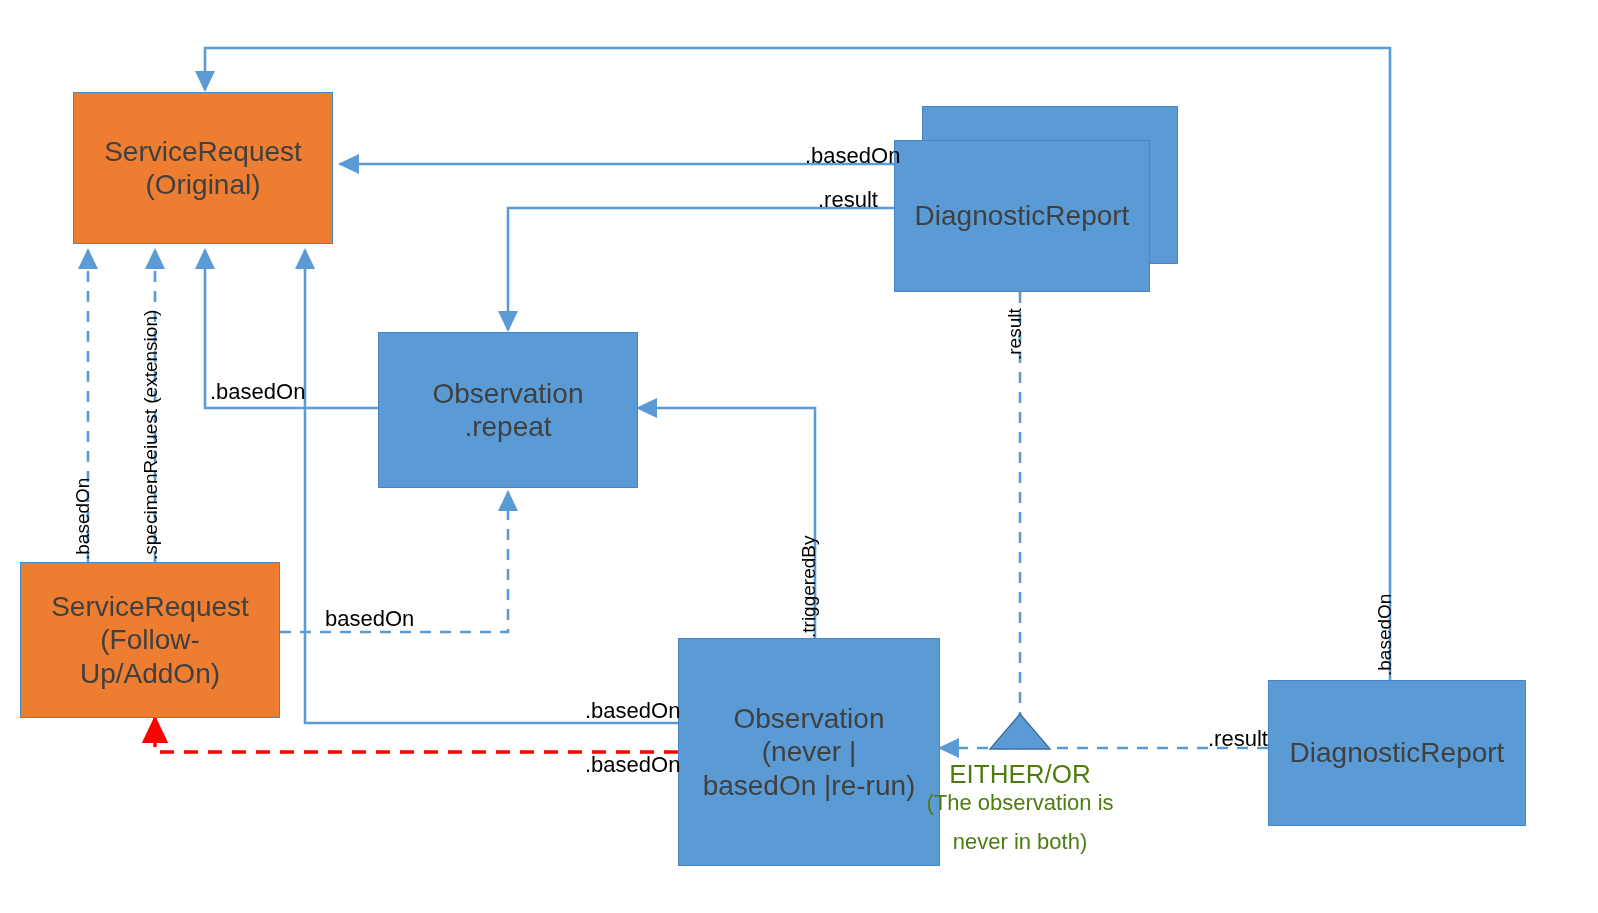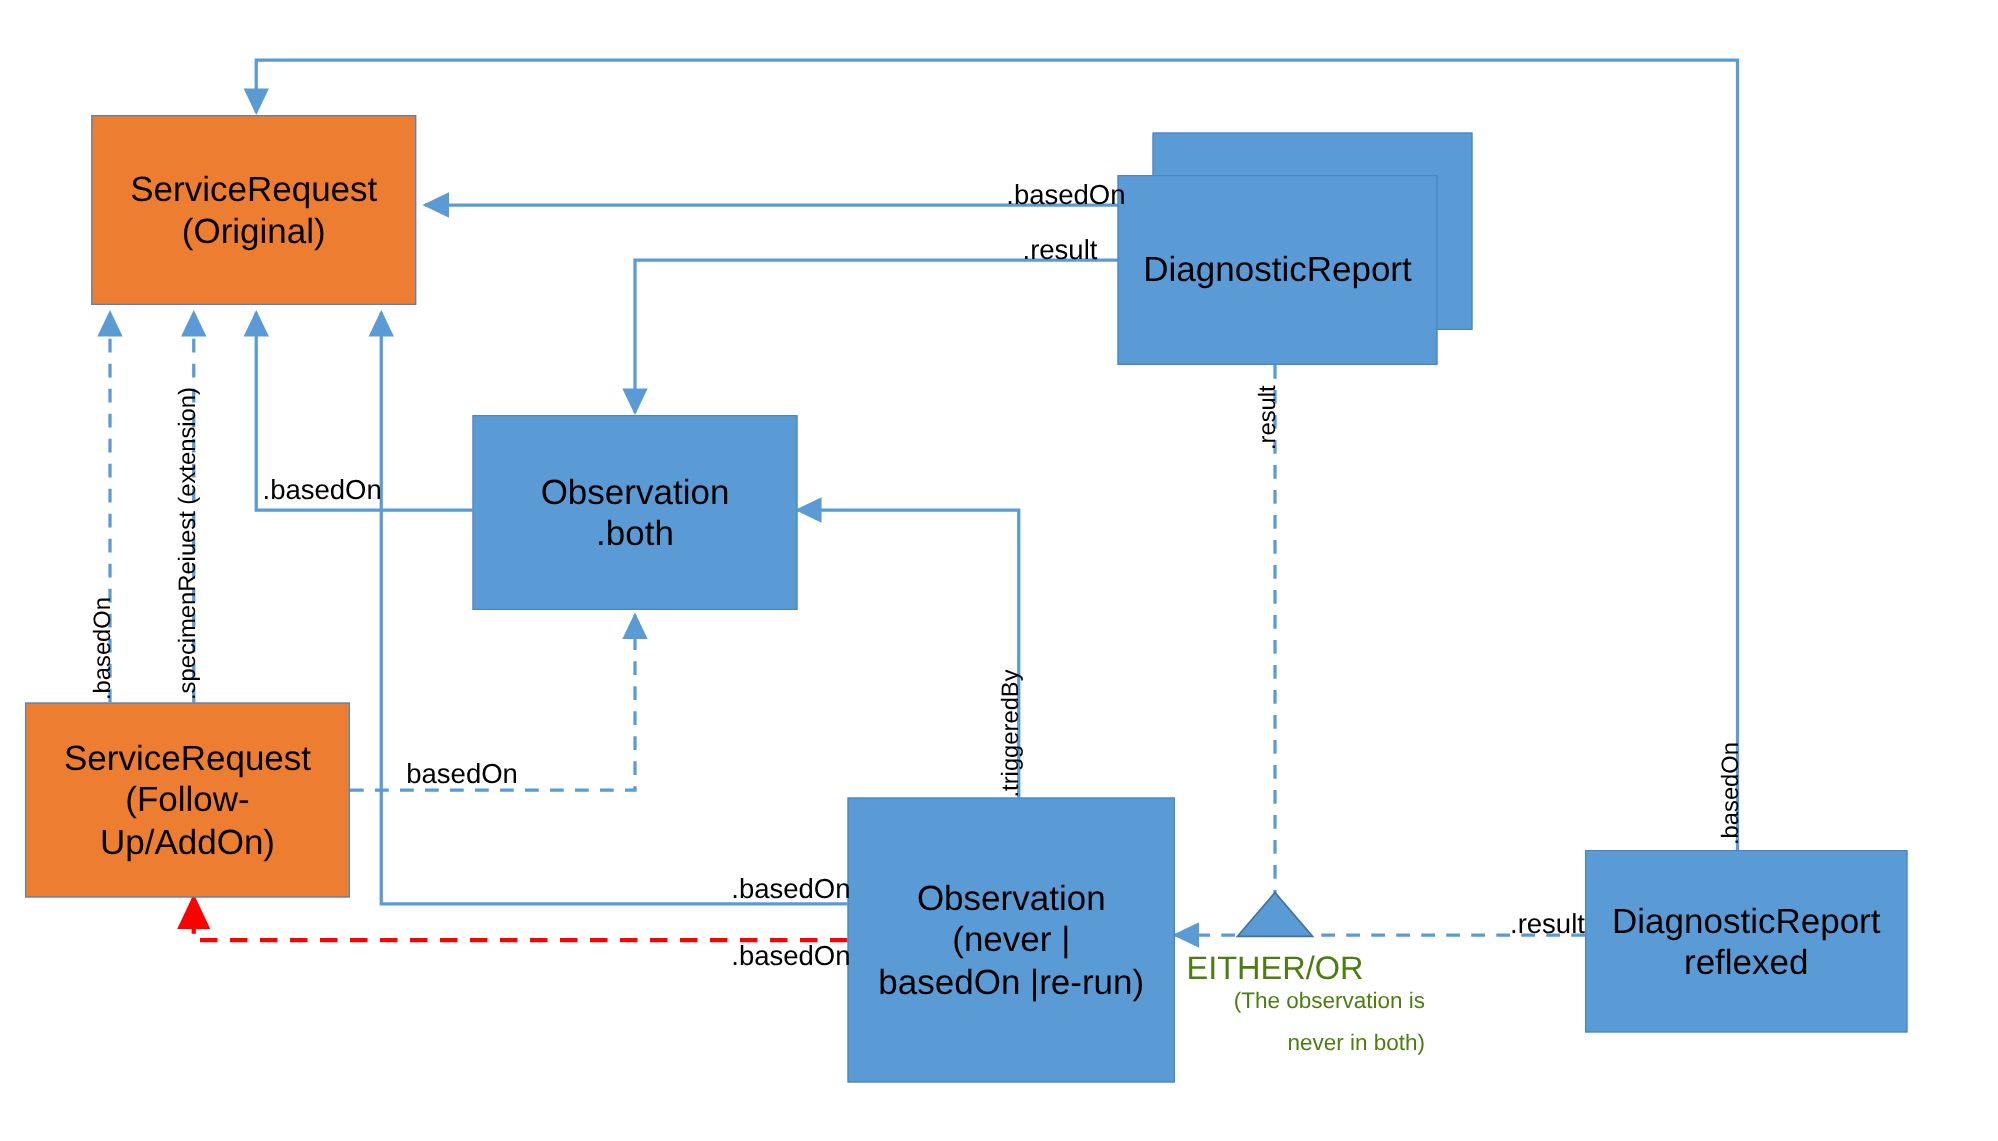--- a/index.html
+++ b/index.html
@@ -1,33 +1,33 @@
 <!DOCTYPE html>
 <html><head>
 <meta charset="utf-8">
 <style>
   html,body{margin:0;padding:0;background:#ffffff;}
   body{font-family:"Liberation Sans", sans-serif;}
   #canvas{position:relative;width:1598px;height:913px;background:#fff;overflow:hidden;}
   svg.wires{position:absolute;left:0;top:0;width:1598px;height:913px;pointer-events:none;}
 
   .node{position:absolute;box-sizing:border-box;display:flex;align-items:center;justify-content:center;
-        text-align:center;color:#000000;line-height:1.18;}
+        text-align:center;color:#404040;line-height:1.18;}
   .node.orange{background:#ED7D31;border:1.5px solid #4A86C5;}
   .node.blue{background:#5B9BD5;border:1.5px solid #4A86C5;}
   .node span{display:block;padding:0 6px;}
 
   .lbl{position:absolute;color:#000000;white-space:nowrap;background:transparent;}
   .lbl.vert{transform-origin:left top;}
 
   .sz28{font-size:28px;}
   .sz26{font-size:26px;}
   .sz22{font-size:22px;}
   .sz19{font-size:19px;}
-  .sz18{font-size:18px;text-align:right;}
+  .sz18{font-size:22px;}
 </style>
 </head>
 <body>
 
 <div id="canvas">
 
   <svg class="wires" viewBox="0 0 1598 913">
     <defs>
       <marker id="ah-blue" markerWidth="9" markerHeight="9" refX="7.4" refY="4.5" orient="auto">
         <path d="M0,0.6 L8.2,4.5 L0,8.4 z" fill="#5B9BD5"></path>
@@ -87,21 +87,21 @@
     <div>
       <span>ServiceRequest</span>
       <span>(Follow-</span>
       <span>Up/AddOn)</span>
     </div>
   </div>
 
   <div class="node blue sz28" style="left:378px;top:332px;width:260px;height:156px;">
     <div>
       <span>Observation</span>
-      <span>.both</span>
+      <span>.repeat</span>
     </div>
   </div>
 
   <div class="node blue sz28" style="left:678px;top:638px;width:262px;height:228px;">
     <div>
       <span>Observation</span>
       <span>(never |</span>
       <span>basedOn |re-run)</span>
     </div>
   </div>
@@ -109,21 +109,20 @@
   <div class="node blue" style="left:922px;top:106px;width:256px;height:158px;"></div>
   <div class="node blue sz28" style="left:894px;top:140px;width:256px;height:152px;">
     <div>
       <span>DiagnosticReport</span>
     </div>
   </div>
 
   <div class="node blue sz28" style="left:1268px;top:680px;width:258px;height:146px;">
     <div>
       <span>DiagnosticReport</span>
-      <span>reflexed</span>
     </div>
   </div>
 
   <div class="lbl sz22" style="left:805px;top:143px;">.basedOn</div>
 
   <div class="lbl sz22" style="left:818px;top:187px;">.result</div>
 
   <div class="lbl sz22" style="left:210px;top:379px;">.basedOn</div>
 
   <div class="lbl sz22" style="left:325px;top:606px;">basedOn</div>

